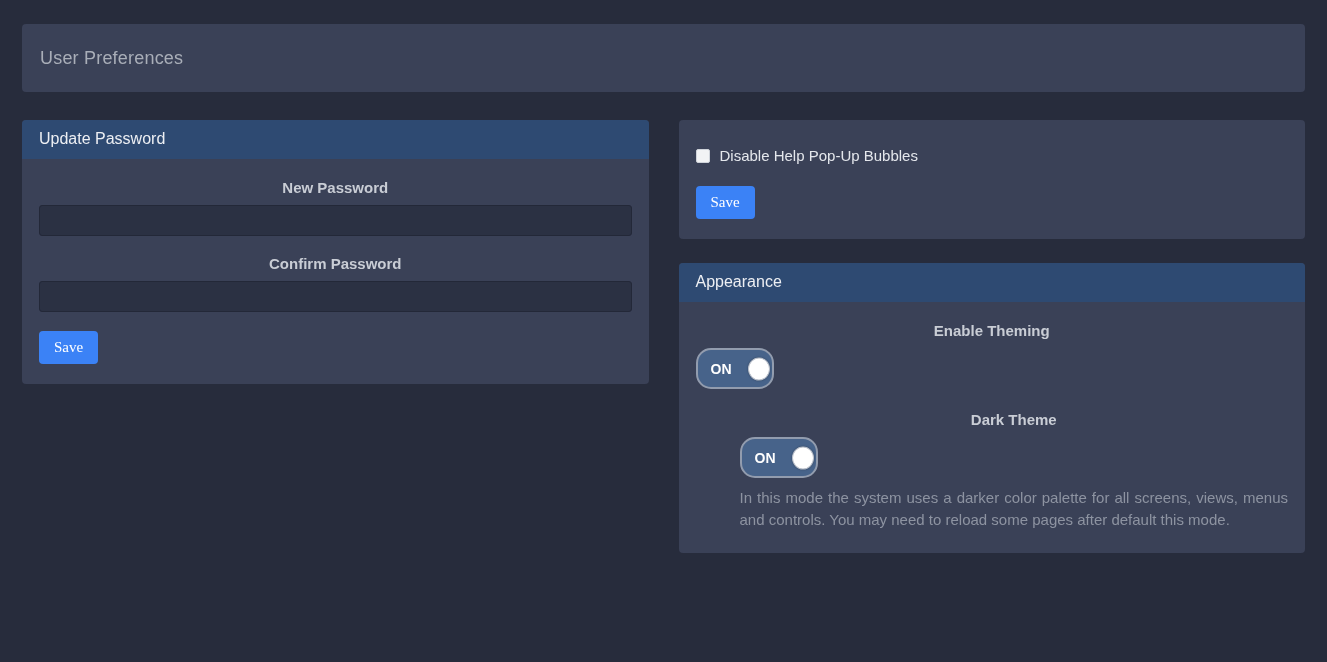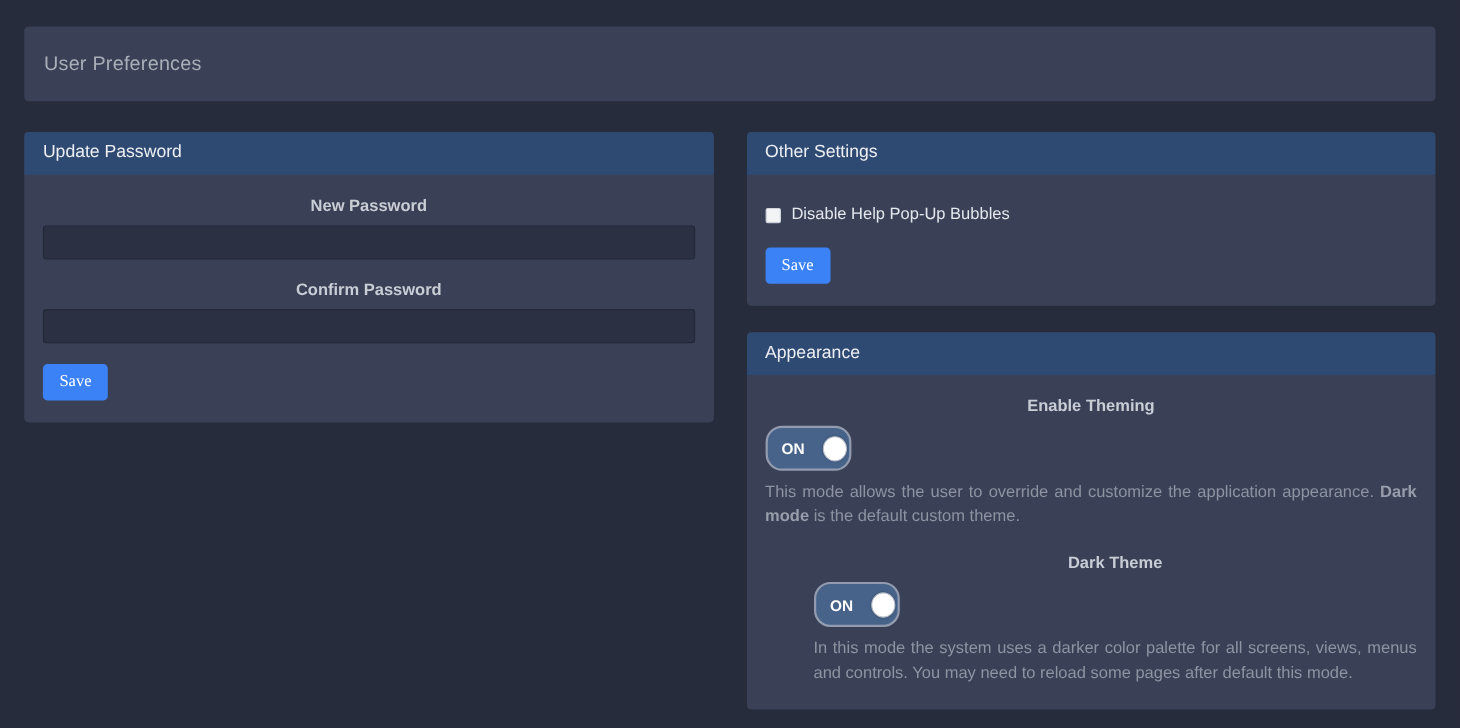--- a/index.html
+++ b/index.html
@@ -78,21 +78,21 @@
     color: #ffffff;
     border: none;
     border-radius: 4px;
     font-size: 15px;
     padding: 8px 15px;
     cursor: pointer;
     font-family: Liberation Serif, serif;
   }
   .checkbox-row {
     display: flex;
-    align-items: flex-end;
+    align-items: center;
     margin: 7px 0 22px 0;
   }
   .checkbox-row input[type="checkbox"] {
     width: 14px;
     height: 14px;
     accent-color: #ffffff;
     background: #ffffff;
     appearance: none;
     border-radius: 2px;
     border: 1px solid #cfd3da;
@@ -168,21 +168,20 @@
           <input class="text-input" type="password" value="" style="">
 
           <button class="btn-save">Save</button>
         </div>
       </div>
     </div>
 
     <div class="col">
 
       <div class="panel">
-        <div class="panel-heading">Other Settings</div>
         <div class="panel-body">
 
           <div class="checkbox-row">
             <input type="checkbox" id="disable-help-popup" style="">
             <label for="disable-help-popup">Disable Help Pop-Up Bubbles</label>
           </div>
 
           <button class="btn-save">Save</button>
         </div>
       </div>
@@ -190,21 +189,20 @@
       <div class="panel">
         <div class="panel-heading">Appearance</div>
         <div class="panel-body">
 
           <div class="setting-group">
             <span class="form-label">Enable Theming</span>
             <div class="toggle">
               <span class="toggle-label">ON</span>
               <span class="toggle-knob"></span>
             </div>
-            <p class="setting-desc"><span>This mode allows the user to override and customize the application appearance. </span><b>Dark mode</b><span> is the default custom theme.</span></p>
           </div>
 
           <div class="setting-group">
             <span class="form-label">Dark Theme</span>
             <div class="toggle">
               <span class="toggle-label">ON</span>
               <span class="toggle-knob"></span>
             </div>
             <p class="setting-desc"><span>In this mode the system uses a darker color palette for all screens, views, menus and controls. You may need to reload some pages after default this mode.</span><b></b><span></span></p>
           </div>

